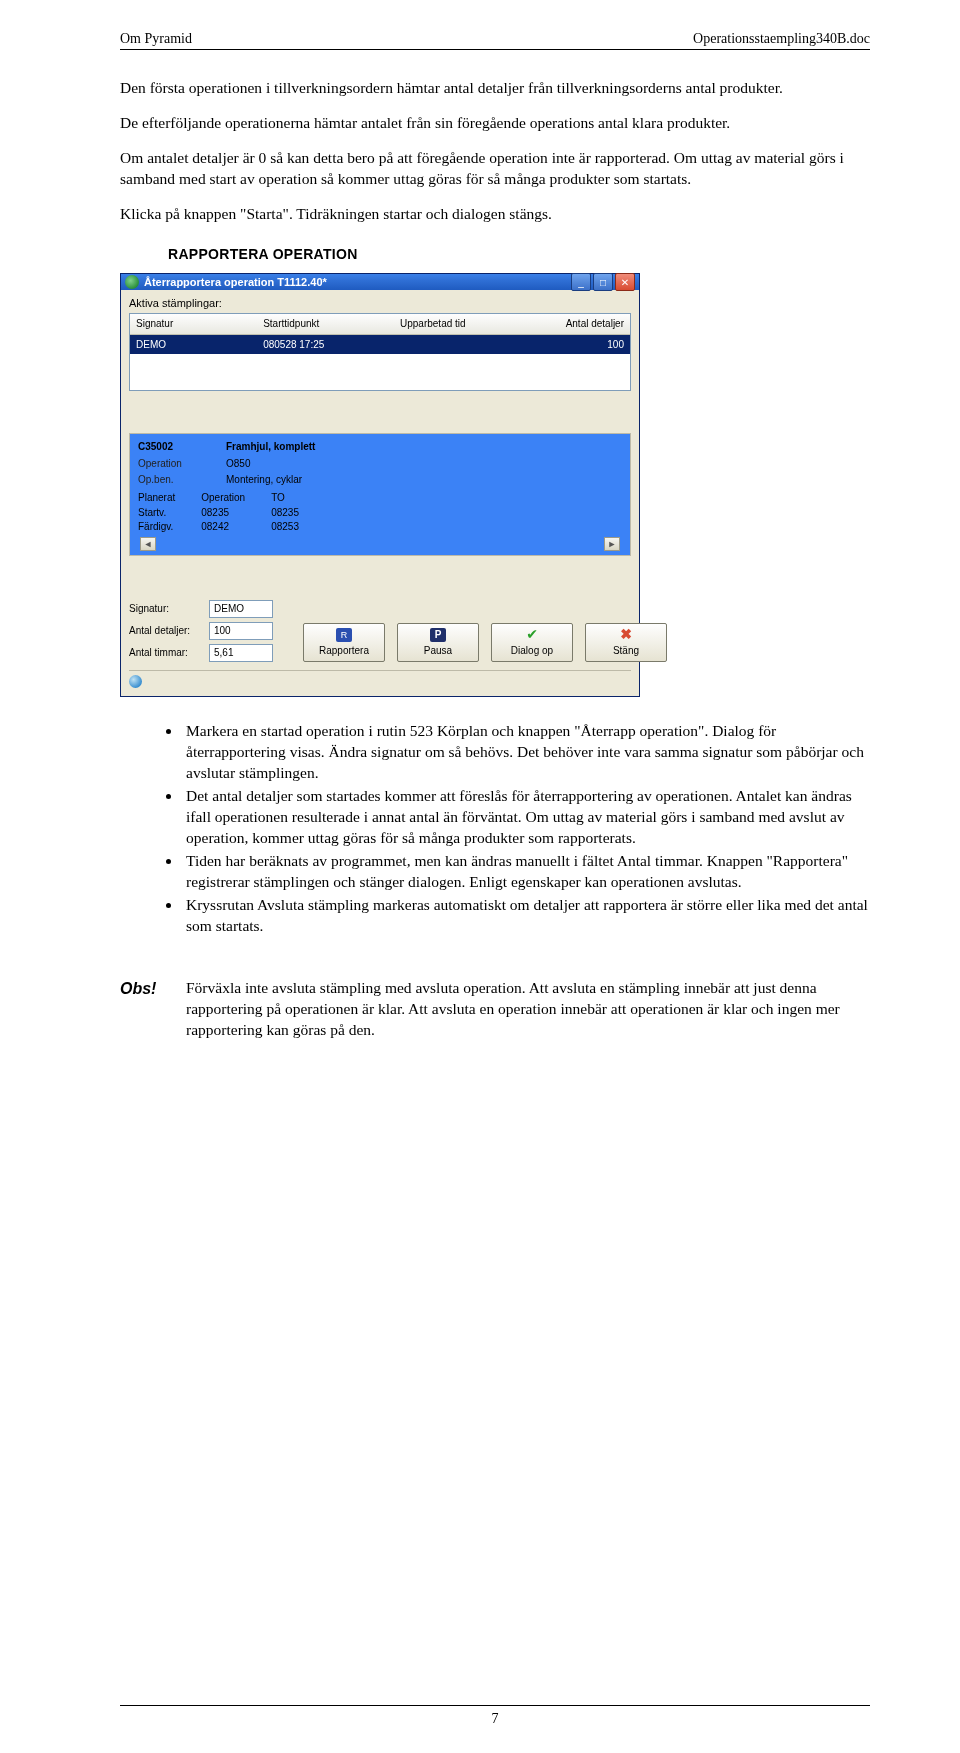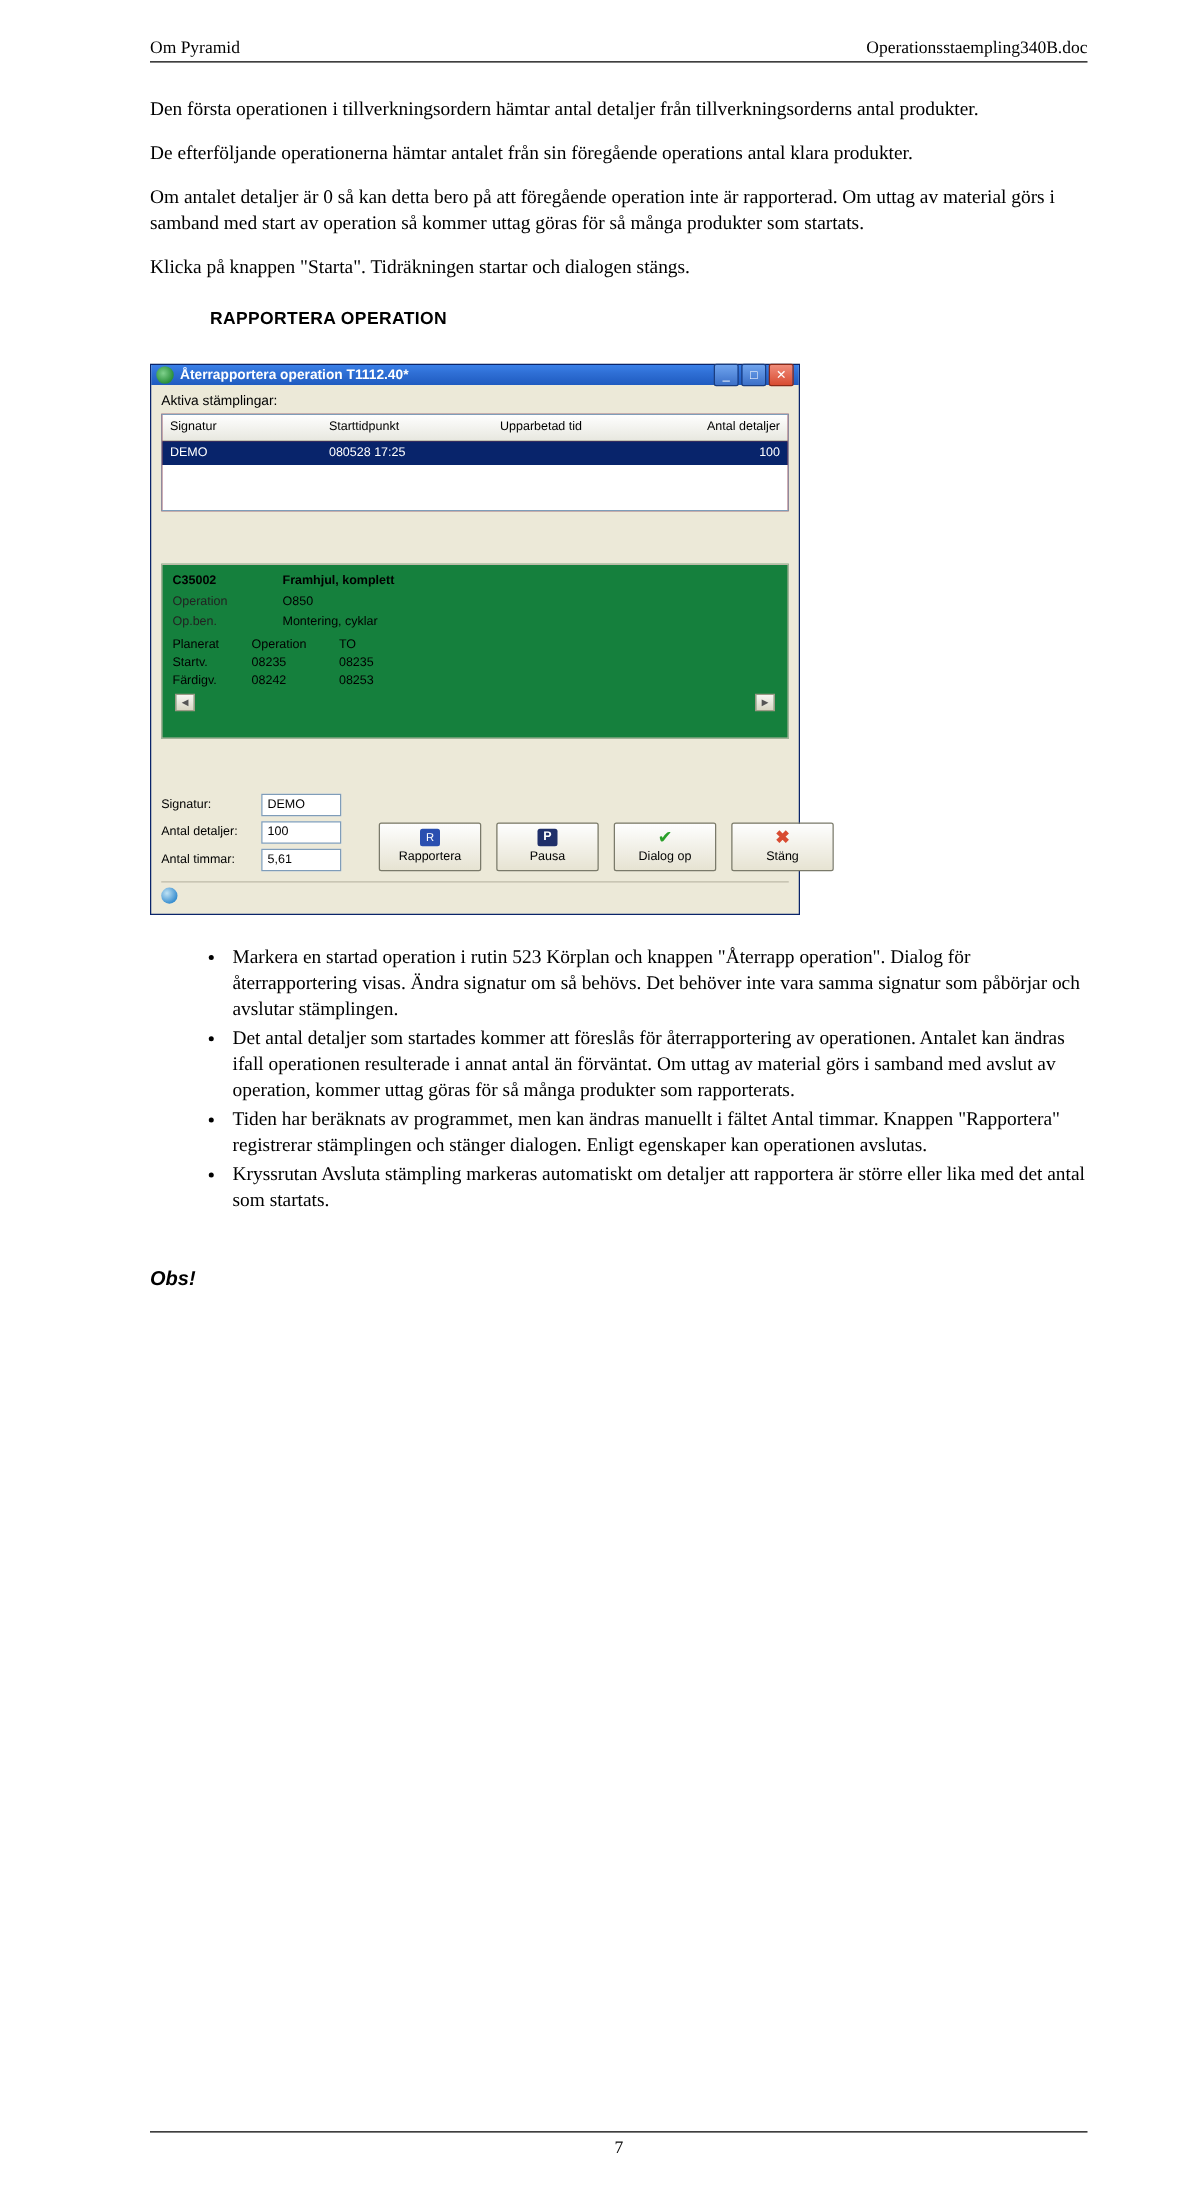--- a/index.html
+++ b/index.html
@@ -22,21 +22,21 @@
     padding-bottom: 0;
     margin-bottom: 28px;
   }
   .para {
     margin-bottom: 14px;
   }
   .section-title {
     font-family: Verdana, Arial, sans-serif;
     font-weight: bold;
     font-size: 14px;
-    margin: 20px 0 28px 0;
+    margin: 20px 0 10px 0;
     letter-spacing: 0.3px;
     padding-left: 48px;
   }
   
   .xp-window {
     width: 520px;
     border: 1px solid #0a246a;
     background: #ece9d8;
     font-family: Tahoma, Arial, sans-serif;
     font-size: 11px;
@@ -93,22 +93,22 @@
     gap: 40px;
   }
   .grid .c1 { width: 90px; }
   .grid .c2 { width: 100px; }
   .grid .c3 { width: 110px; }
   .grid .c4 { width: 80px; text-align: right; }
   .grid-body-empty { height: 36px; background: #fff; }
   .mid-panel {
     margin-top: 42px;
     border: 1px solid #bdbaa8;
-    background: #15803d;
-    padding: 6px 8px 21px 8px;
+    background: #3b82f6;
+    padding: 6px 8px 4px 8px;
     font-size: 10px;
   }
   .row-info { display: flex; gap: 28px; margin-bottom: 3px; }
   .row-info .lbl { width: 60px; color: #222; }
   .row-info .val { }
   .bold { font-weight: bold; }
   .plan-table { display: flex; gap: 26px; margin-top: 4px; }
   .plan-col { font-size: 10px; }
   .plan-col .h { font-weight: normal; margin-bottom: 2px; }
   .scroll-arrows {
@@ -318,18 +318,19 @@
 <ul class="bullets">
   <li>Markera en startad operation i rutin 523 Körplan och knappen "Återrapp operation". Dialog för återrapportering visas. Ändra signatur om så behövs. Det behöver inte vara samma signatur som påbörjar och avslutar stämplingen.</li>
   <li>Det antal detaljer som startades kommer att föreslås för återrapportering av operationen. Antalet kan ändras ifall operationen resulterade i annat antal än förväntat. Om uttag av material görs i samband med avslut av operation, kommer uttag göras för så många produkter som rapporterats.</li>
   <li>Tiden har beräknats av programmet, men kan ändras manuellt i fältet Antal timmar. Knappen "Rapportera" registrerar stämplingen och stänger dialogen. Enligt egenskaper kan operationen avslutas.</li>
   <li>Kryssrutan Avsluta stämpling markeras automatiskt om detaljer att rapportera är större eller lika med det antal som startats.</li>
 </ul>
 
 <div class="obs-wrap">
   <div class="obs-label">Obs!</div>
   <div class="obs-body">
+    <p>Förväxla inte avsluta stämpling med avsluta operation. Att avsluta en stämpling innebär att just denna rapportering på operationen är klar. Att avsluta en operation innebär att operationen är klar och ingen mer rapportering kan göras på den.</p>
   </div>
 </div>
 
 <div class="footer">
   <span>7</span>
 </div>
 
 </body></html>

